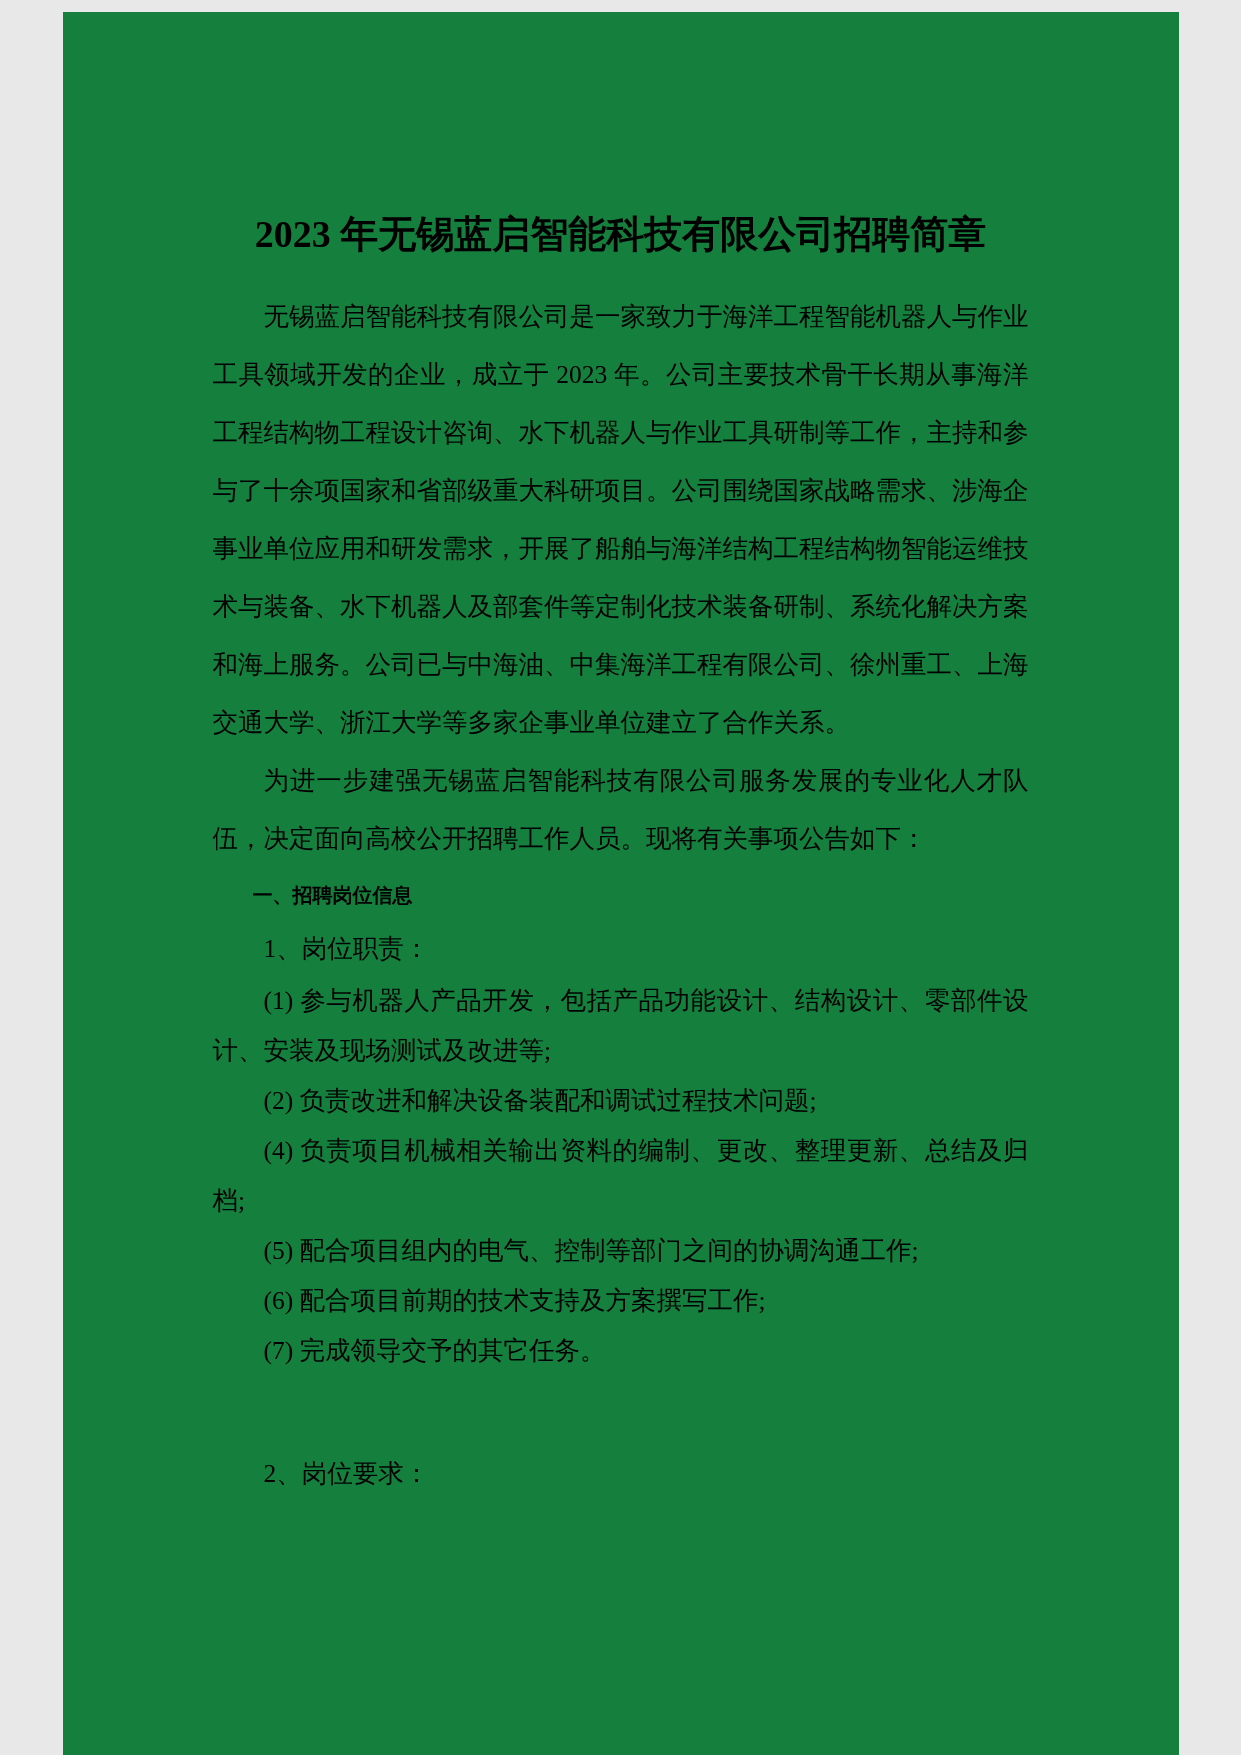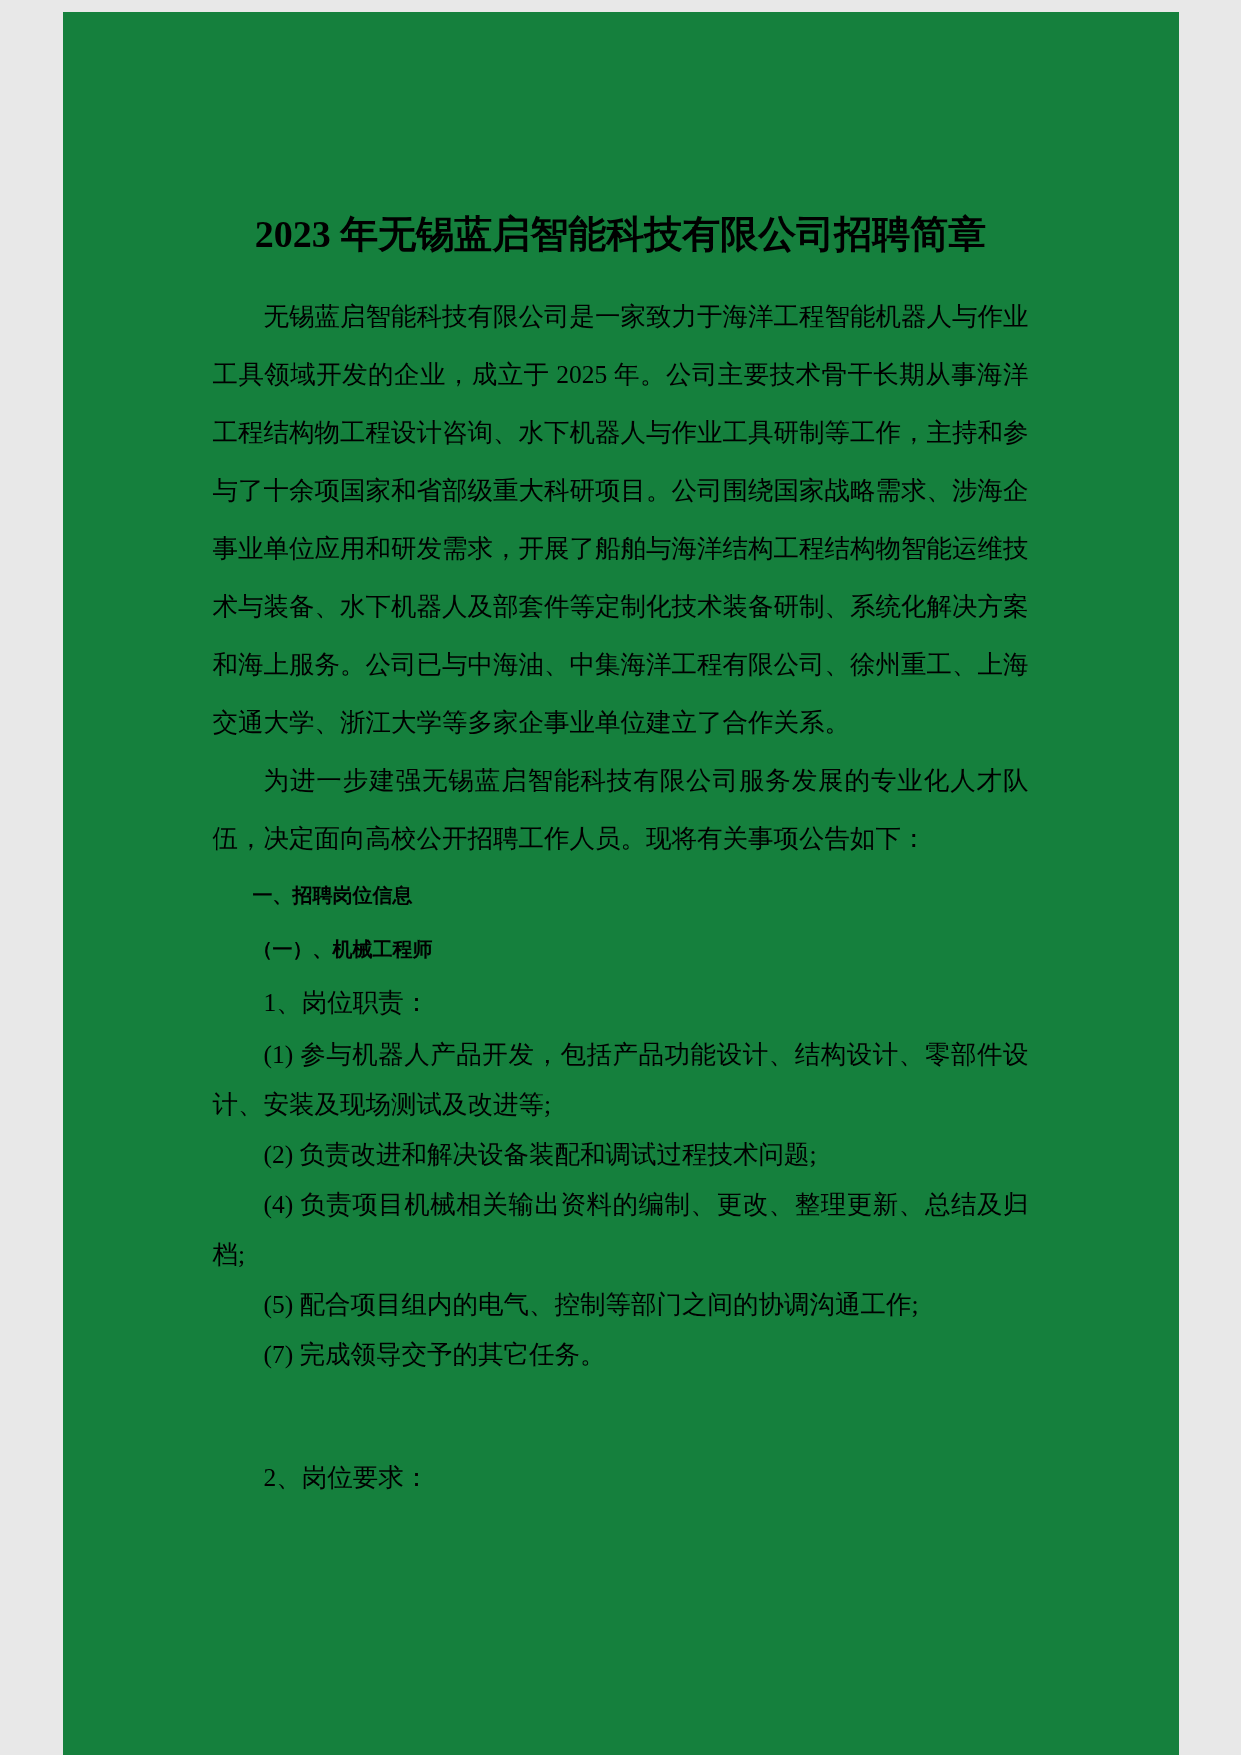--- a/index.html
+++ b/index.html
@@ -69,34 +69,34 @@
     line-height: 50px;
   }
 </style>
 </head>
 <body>
 
 <div class="page">
 
   <h1 class="doc-title">2023 年无锡蓝启智能科技有限公司招聘简章</h1>
 
-  <p class="body-para first">无锡蓝启智能科技有限公司是一家致力于海洋工程智能机器人与作业工具领域开发的企业，成立于 2025 年。公司主要技术骨干长期从事海洋工程结构物工程设计咨询、水下机器人与作业工具研制等工作，主持和参与了十余项国家和省部级重大科研项目。公司围绕国家战略需求、涉海企事业单位应用和研发需求，开展了船舶与海洋结构工程结构物智能运维技术与装备、水下机器人及部套件等定制化技术装备研制、系统化解决方案和海上服务。公司已与中海油、中集海洋工程有限公司、徐州重工、上海交通大学、浙江大学等多家企事业单位建立了合作关系。</p>
+  <p class="body-para first">无锡蓝启智能科技有限公司是一家致力于海洋工程智能机器人与作业工具领域开发的企业，成立于 2023 年。公司主要技术骨干长期从事海洋工程结构物工程设计咨询、水下机器人与作业工具研制等工作，主持和参与了十余项国家和省部级重大科研项目。公司围绕国家战略需求、涉海企事业单位应用和研发需求，开展了船舶与海洋结构工程结构物智能运维技术与装备、水下机器人及部套件等定制化技术装备研制、系统化解决方案和海上服务。公司已与中海油、中集海洋工程有限公司、徐州重工、上海交通大学、浙江大学等多家企事业单位建立了合作关系。</p>
 
   <p class="body-para">为进一步建强无锡蓝启智能科技有限公司服务发展的专业化人才队伍，决定面向高校公开招聘工作人员。现将有关事项公告如下：</p>
 
   <h2 class="sec-heading">一、招聘岗位信息</h2>
 
-  <h3 class="sec-heading">（一）、机械工程师</h3>
 
   <p class="sub-label">1、岗位职责：</p>
 
   <div class="list-block">
     <p class="list-item">(1) 参与机器人产品开发，包括产品功能设计、结构设计、零部件设计、安装及现场测试及改进等;</p>
     <p class="list-item">(2) 负责改进和解决设备装配和调试过程技术问题;</p>
     <p class="list-item">(4) 负责项目机械相关输出资料的编制、更改、整理更新、总结及归档;</p>
     <p class="list-item">(5) 配合项目组内的电气、控制等部门之间的协调沟通工作;</p>
+    <p class="list-item">(6) 配合项目前期的技术支持及方案撰写工作;</p>
     <p class="list-item">(7) 完成领导交予的其它任务。</p>
   </div>
 
   <p class="sub-label req-label">2、岗位要求：</p>
 
 
 </div>
 
 </body></html>

